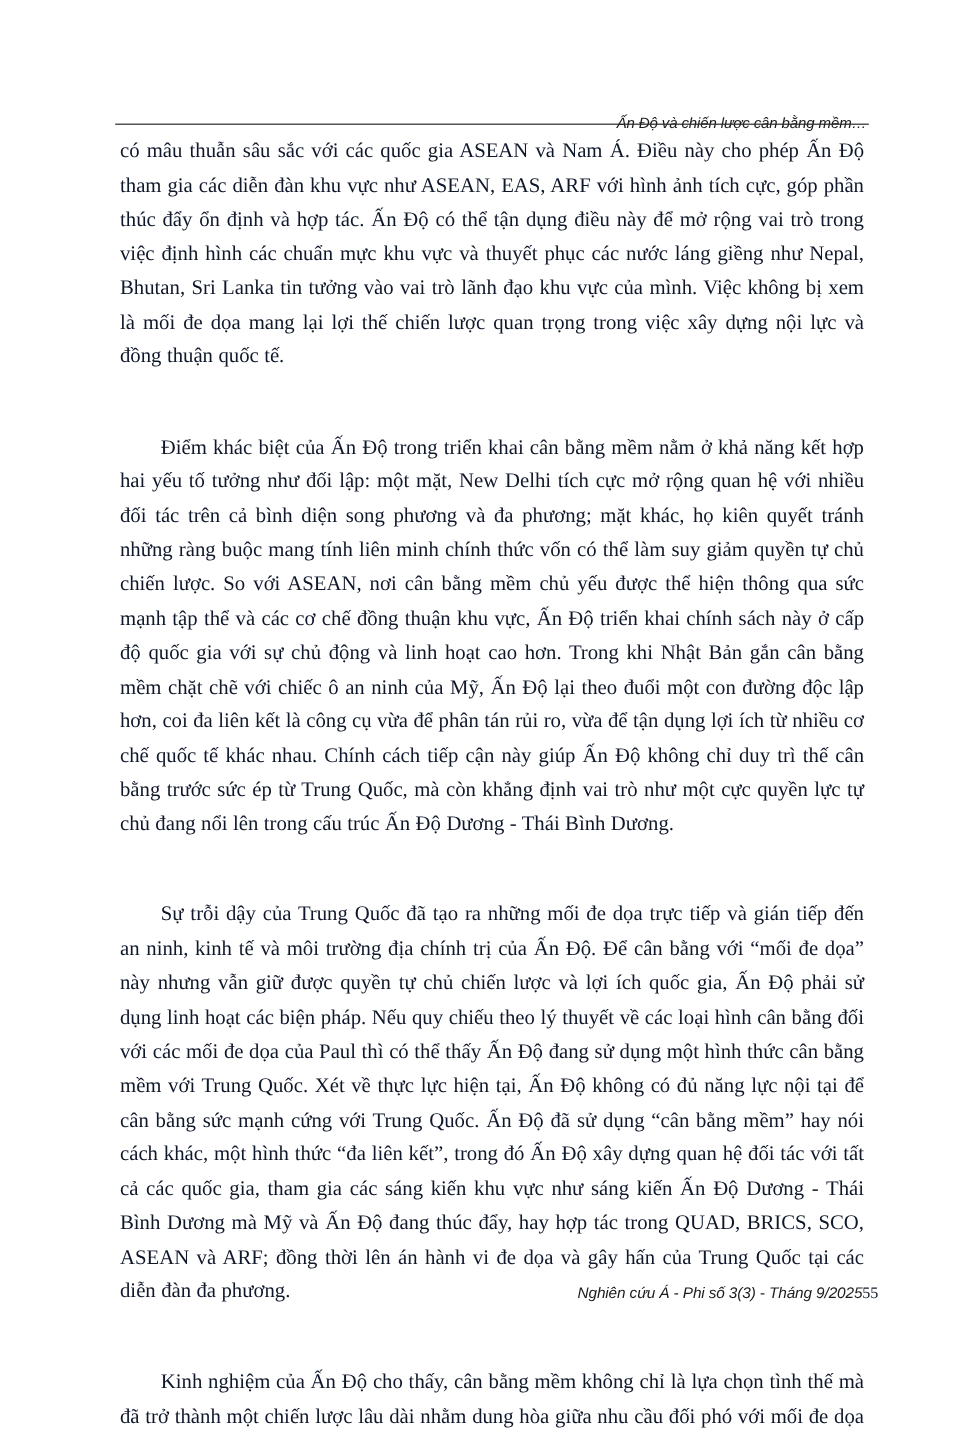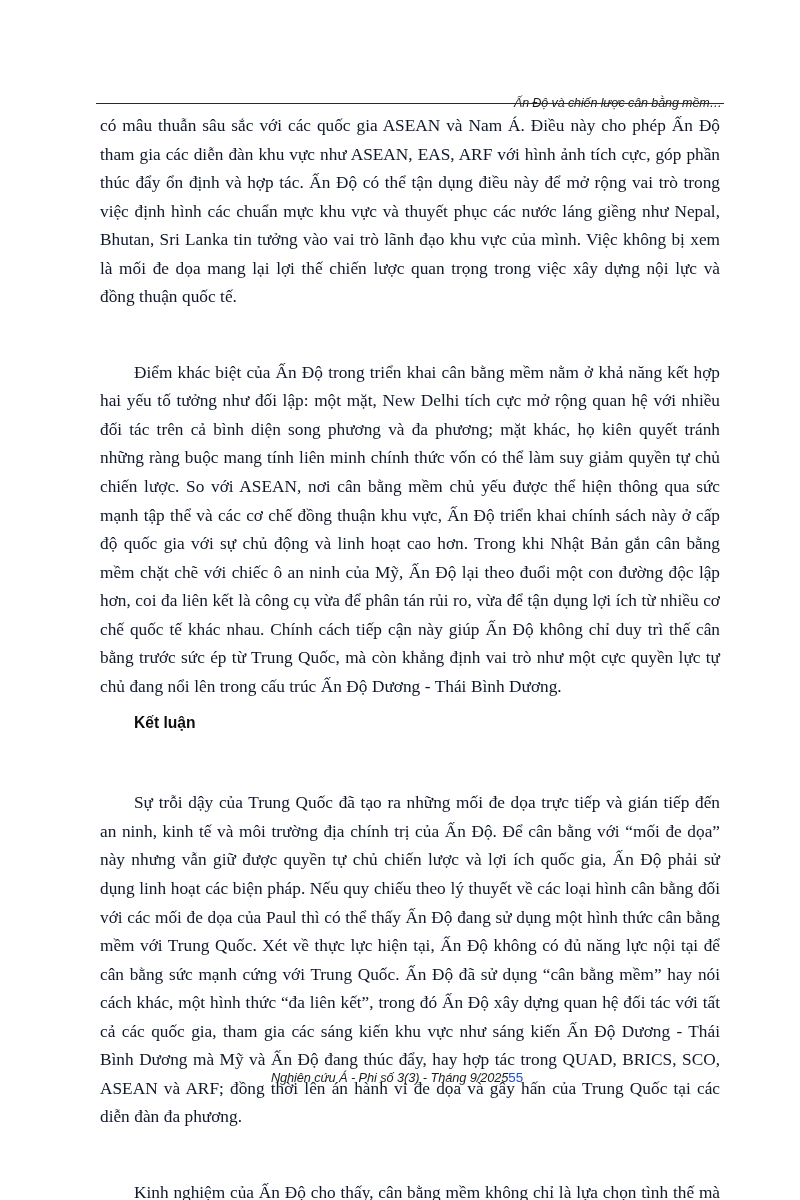--- a/index.html
+++ b/index.html
@@ -80,57 +80,56 @@
     font-family: "Liberation Sans", "DejaVu Sans", sans-serif;
     font-weight: bold;
     font-size: 15.6px;
     line-height: 22px;
     color: #0e0e0e;
   }
 
   
   .page-footer {
     position: absolute;
-    left: 87px;
+    left: 112px;
     top: 1070px;
     width: 620px;
     display: flex;
     align-items: baseline;
-    justify-content: center;
+    justify-content: flex-end;
   }
   .footer-citation {
     font-family: "Liberation Sans", "DejaVu Sans", sans-serif;
     font-style: italic;
     font-size: 12.8px;
     letter-spacing: -0.1px;
     color: #1b1b1b;
   }
   .footer-page-number {
-    font-family: Liberation Sans, sans-serif;
+    font-family: Liberation Serif, serif;
     font-size: 13.4px;
-    color: #1d4ed8;
+    color: #0f172a;
   }
 </style>
 </head>
 <body>
 
 <div class="page">
 
   <div class="running-header">
     <span class="running-header-text">Ấn Độ và chiến lược cân bằng mềm…</span>
   </div>
   <div class="header-rule"></div>
 
   <div class="body-column">
 
     <p class="para">có mâu thuẫn sâu sắc với các quốc gia ASEAN và Nam Á. Điều này cho phép Ấn Độ tham gia các diễn đàn khu vực như ASEAN, EAS, ARF với hình ảnh tích cực, góp phần thúc đẩy ổn định và hợp tác. Ấn Độ có thể tận dụng điều này để mở rộng vai trò trong việc định hình các chuẩn mực khu vực và thuyết phục các nước láng giềng như Nepal, Bhutan, Sri Lanka tin tưởng vào vai trò lãnh đạo khu vực của mình. Việc không bị xem là mối đe dọa mang lại lợi thế chiến lược quan trọng trong việc xây dựng nội lực và đồng thuận quốc tế.</p>
 
     <p class="para indent">Điểm khác biệt của Ấn Độ trong triển khai cân bằng mềm nằm ở khả năng kết hợp hai yếu tố tưởng như đối lập: một mặt, New Delhi tích cực mở rộng quan hệ với nhiều đối tác trên cả bình diện song phương và đa phương; mặt khác, họ kiên quyết tránh những ràng buộc mang tính liên minh chính thức vốn có thể làm suy giảm quyền tự chủ chiến lược. So với ASEAN, nơi cân bằng mềm chủ yếu được thể hiện thông qua sức mạnh tập thể và các cơ chế đồng thuận khu vực, Ấn Độ triển khai chính sách này ở cấp độ quốc gia với sự chủ động và linh hoạt cao hơn. Trong khi Nhật Bản gắn cân bằng mềm chặt chẽ với chiếc ô an ninh của Mỹ, Ấn Độ lại theo đuổi một con đường độc lập hơn, coi đa liên kết là công cụ vừa để phân tán rủi ro, vừa để tận dụng lợi ích từ nhiều cơ chế quốc tế khác nhau. Chính cách tiếp cận này giúp Ấn Độ không chỉ duy trì thế cân bằng trước sức ép từ Trung Quốc, mà còn khẳng định vai trò như một cực quyền lực tự chủ đang nổi lên trong cấu trúc Ấn Độ Dương - Thái Bình Dương.</p>
 
-    <h2 class="section-heading">Kết luận</h2>
 
     <p class="para indent">Sự trỗi dậy của Trung Quốc đã tạo ra những mối đe dọa trực tiếp và gián tiếp đến an ninh, kinh tế và môi trường địa chính trị của Ấn Độ. Để cân bằng với “mối đe dọa” này nhưng vẫn giữ được quyền tự chủ chiến lược và lợi ích quốc gia, Ấn Độ phải sử dụng linh hoạt các biện pháp. Nếu quy chiếu theo lý thuyết về các loại hình cân bằng đối với các mối đe dọa của Paul thì có thể thấy Ấn Độ đang sử dụng một hình thức cân bằng mềm với Trung Quốc. Xét về thực lực hiện tại, Ấn Độ không có đủ năng lực nội tại để cân bằng sức mạnh cứng với Trung Quốc. Ấn Độ đã sử dụng “cân bằng mềm” hay nói cách khác, một hình thức “đa liên kết”, trong đó Ấn Độ xây dựng quan hệ đối tác với tất cả các quốc gia, tham gia các sáng kiến khu vực như sáng kiến Ấn Độ Dương - Thái Bình Dương mà Mỹ và Ấn Độ đang thúc đẩy, hay hợp tác trong QUAD, BRICS, SCO, ASEAN và ARF; đồng thời lên án hành vi đe dọa và gây hấn của Trung Quốc tại các diễn đàn đa phương.</p>
 
     <p class="para indent">Kinh nghiệm của Ấn Độ cho thấy, cân bằng mềm không chỉ là lựa chọn tình thế mà đã trở thành một chiến lược lâu dài nhằm dung hòa giữa nhu cầu đối phó với mối đe dọa và yêu cầu duy trì tự chủ chiến lược. Điều này gợi mở cho Việt Nam một góc nhìn so sánh: trong khi cả hai quốc gia đều đang triển khai chiến lược cân bằng, cách thức Ấn Độ vận dụng chính sách đa phương và chủ động định hình các sáng kiến khu vực cho thấy một mức độ “chủ động kiến tạo” mà Việt Nam có thể tham khảo. Như vậy, điều Việt Nam có thể rút ra không chỉ là duy trì chiến lược cân bằng, mà còn là</p>
 
   </div>
 
   <div class="page-footer">
     <span class="footer-citation">Nghiên cứu Á - Phi số 3(3) - Tháng 9/2025</span>
     <span class="footer-page-number">55</span>

